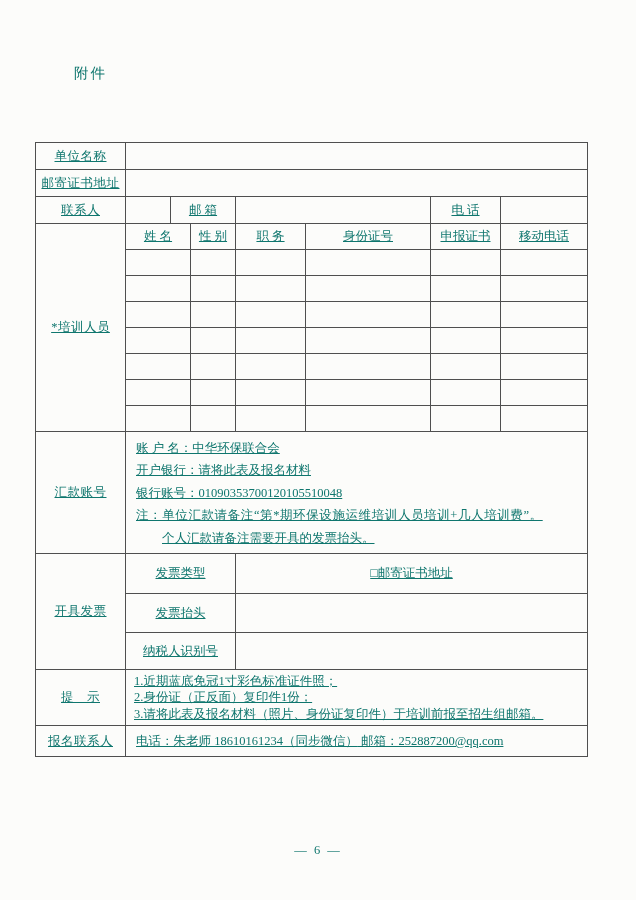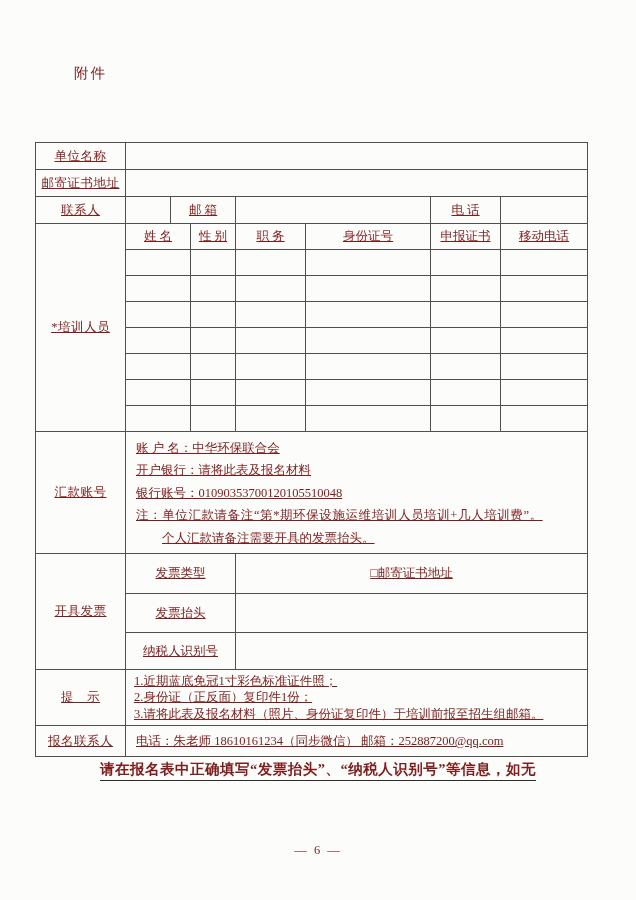--- a/index.html
+++ b/index.html
@@ -2,21 +2,21 @@
 <html><head>
 <meta charset="utf-8">
 <style>
   * { margin:0; padding:0; box-sizing:border-box; }
   html,body { background:#e8e8e6; }
   .page {
     position:relative;
     width:636px; height:900px;
     margin:0 auto;
     background:#fcfcfa;
-    color:#7f1d1d;
+    color:#0f766e;
     font-family:"Liberation Serif","DejaVu Serif",serif;
     overflow:hidden;
   }
   .attachment {
     position:absolute; left:74px; top:64px;
     font-size:14.5px; letter-spacing:2px;
   }
   .doc-title {
     position:absolute; left:0; top:97px; width:100%;
     text-align:center; font-weight:bold; font-size:16.5px; letter-spacing:1px;
@@ -197,19 +197,16 @@
       <tr class="row-reg">
         <th class="rowlabel">报名联系人</th>
         <td colspan="7" class="reg-cell">
           <span>电话：朱老师 18610161234（同步微信）</span>
           <span class="reg-email">邮箱：252887200@qq.com</span>
         </td>
       </tr>
     </tbody>
   </table>
 
-  <div class="footer-note footer-note-1">
-    <span>请在报名表中正确填写“发票抬头”、“纳税人识别号”等信息，如无</span>
-  </div>
 
   <div class="page-number">— 6 —</div>
 
 </div>
 
 </body></html>

